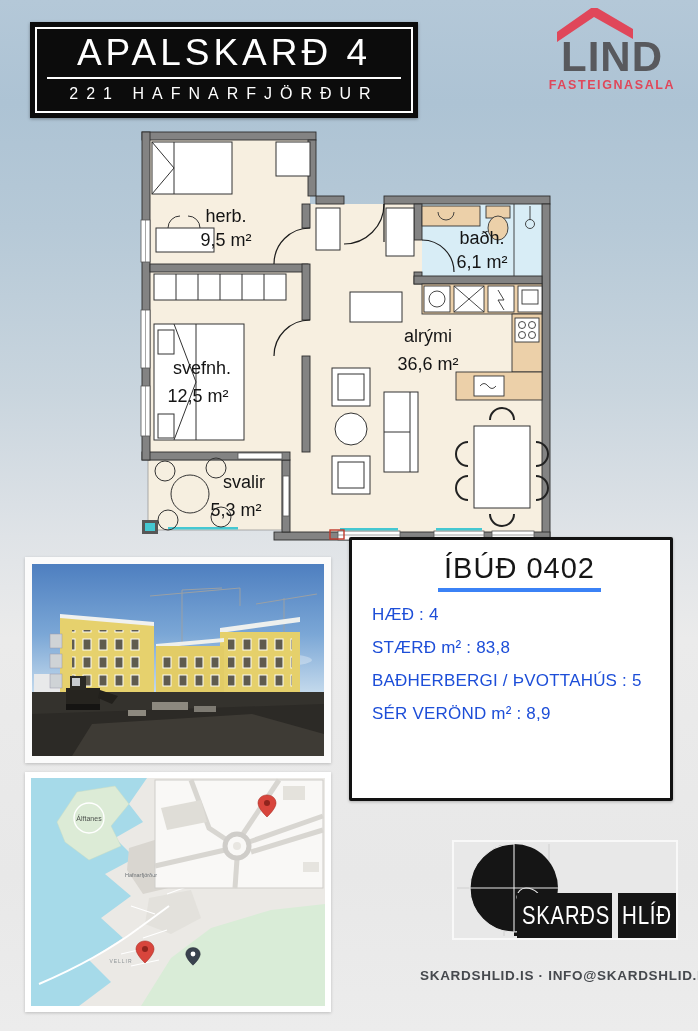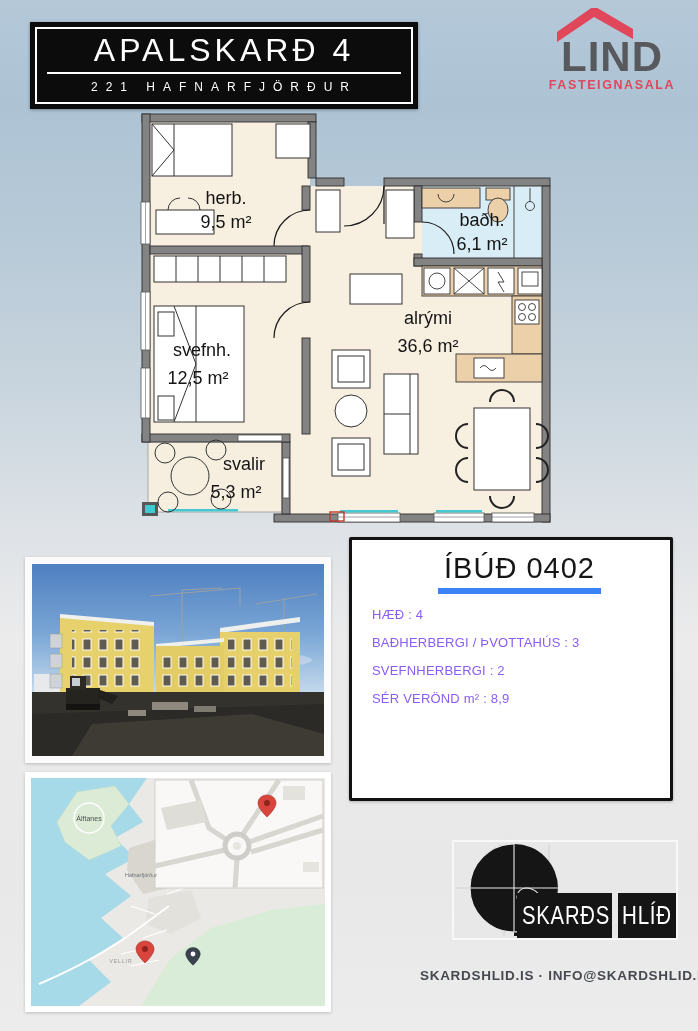--- a/index.html
+++ b/index.html
@@ -4,35 +4,35 @@
 <style>
   html,body{margin:0;padding:0;background:#ffffff;}
   .sheet{
     position:relative;width:698px;height:1031px;overflow:hidden;
     font-family:"Liberation Sans",sans-serif;
     background:linear-gradient(180deg,#b4c8d8 0%,#adc3d4 10%,#b6c9d7 22%,#c9d5de 38%,#dfe3e7 52%,#ebebeb 62%,#e8e8e8 85%,#ececec 100%);
   }
   
   .title-box{position:absolute;left:30px;top:22px;width:388px;background:#0c0c0c;padding:5px;box-sizing:border-box;box-shadow:0 1px 3px rgba(0,0,0,.35);}
   .title-inner{border:2px solid #ffffff;padding:3px 8px 8px;text-align:center;color:#ffffff;}
-  .title-line1{font-size:32px;letter-spacing:4px;white-space:nowrap;font-weight:400;}
+  .title-line1{font-size:37px;letter-spacing:4px;white-space:nowrap;font-weight:400;}
   .title-divider{height:2px;background:#ffffff;margin:3px 2px 6px;}
-  .title-line2{font-size:12px;letter-spacing:8px;white-space:nowrap;font-weight:400;}
+  .title-line2{font-size:16px;letter-spacing:8px;white-space:nowrap;font-weight:400;}
   
   .lind-logo{position:absolute;left:545px;top:8px;width:134px;height:86px;}
   
-  .floorplan{position:absolute;left:138px;top:106px;width:428px;height:422px;}
+  .floorplan{position:absolute;left:138px;top:124px;width:428px;height:422px;}
   .floorplan svg, svg{font-family:"Liberation Sans",sans-serif;}
   
   .photo-frame{position:absolute;left:25px;top:557px;width:306px;height:206px;background:#fbfbfb;padding:7px;box-sizing:border-box;box-shadow:0 1px 3px rgba(0,0,0,.2);}
   
   .info-box{position:absolute;left:349px;top:537px;width:324px;height:264px;background:#ffffff;border:3px solid #121212;border-radius:2px;box-sizing:border-box;padding:12px 20px 0;box-shadow:0 1px 3px rgba(0,0,0,.25);}
   .info-title-wrap{text-align:center;}
-  .info-title{display:inline-block;font-size:29px;letter-spacing:1px;color:#161616;border-bottom:6px solid #3b82f6;padding:0 6px 3px;font-weight:400;margin-left:17px;}
-  .info-row{margin-top:13px;font-size:13px;color:#8b5cf6;letter-spacing:.2px;white-space:nowrap;}
+  .info-title{display:inline-block;font-size:29px;letter-spacing:1px;color:#161616;border-bottom:4px solid #3b82f6;padding:0 6px 3px;font-weight:400;margin-left:17px;}
+  .info-row{margin-top:13px;font-size:17px;color:#1d4ed8;letter-spacing:.2px;white-space:nowrap;}
   
   .map-frame{position:absolute;left:25px;top:772px;width:306px;height:240px;background:#ffffff;padding:6px;box-sizing:border-box;box-shadow:0 1px 3px rgba(0,0,0,.2);}
   
   .sk-logo{position:absolute;left:452px;top:840px;width:226px;height:100px;}
   
   .footer-contact{position:absolute;left:420px;top:968px;width:278px;text-align:center;font-size:13.5px;font-weight:700;color:#46494e;letter-spacing:.7px;white-space:nowrap;}
 </style>
 </head>
 <body>
 
@@ -283,22 +283,22 @@
         <rect x="34" y="140" width="34" height="6" fill="#151412"></rect>
       </g>
     </svg>
   </div>
 
   <div class="info-box">
     <div class="info-title-wrap">
       <span class="info-title">ÍBÚÐ 0402</span>
     </div>
     <div class="info-row">HÆÐ : 4</div>
-    <div class="info-row">BAÐHERBERGI / ÞVOTTAHÚS : 3</div>
-    <div class="info-row">SVEFNHERBERGI : 2</div>
+    <div class="info-row">STÆRÐ m² : 83,8</div>
+    <div class="info-row">BAÐHERBERGI / ÞVOTTAHÚS : 5</div>
     <div class="info-row">SÉR VERÖND m² : 8,9</div>
   </div>
 
   <div class="map-frame">
     <svg viewBox="0 0 294 228" width="294" height="228">
       <defs>
         <g id="pin">
           <path d="M0,-13 C-5.5,-13 -9,-9.3 -9,-4.8 C-9,0.6 0,9 0,9 C0,9 9,0.6 9,-4.8 C9,-9.3 5.5,-13 0,-13 Z"></path>
         </g>
       </defs>

